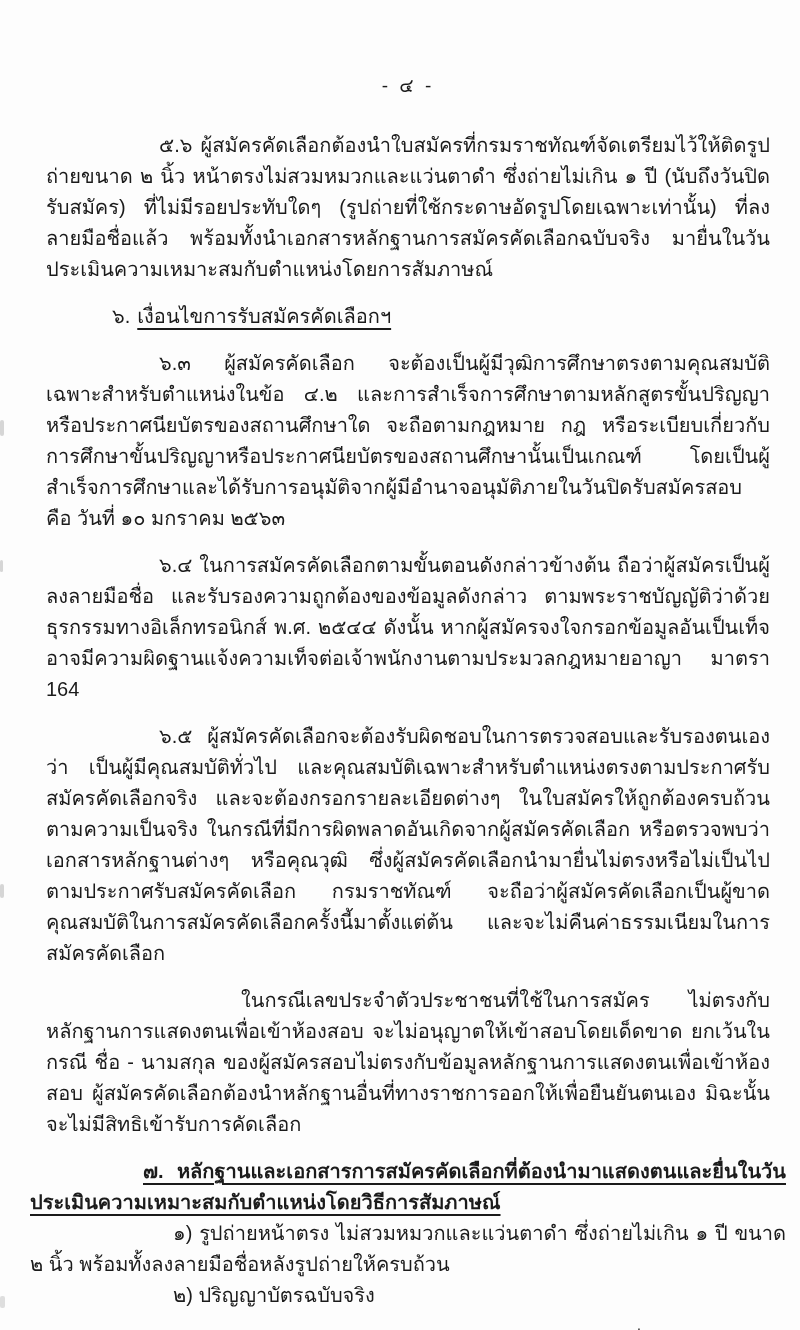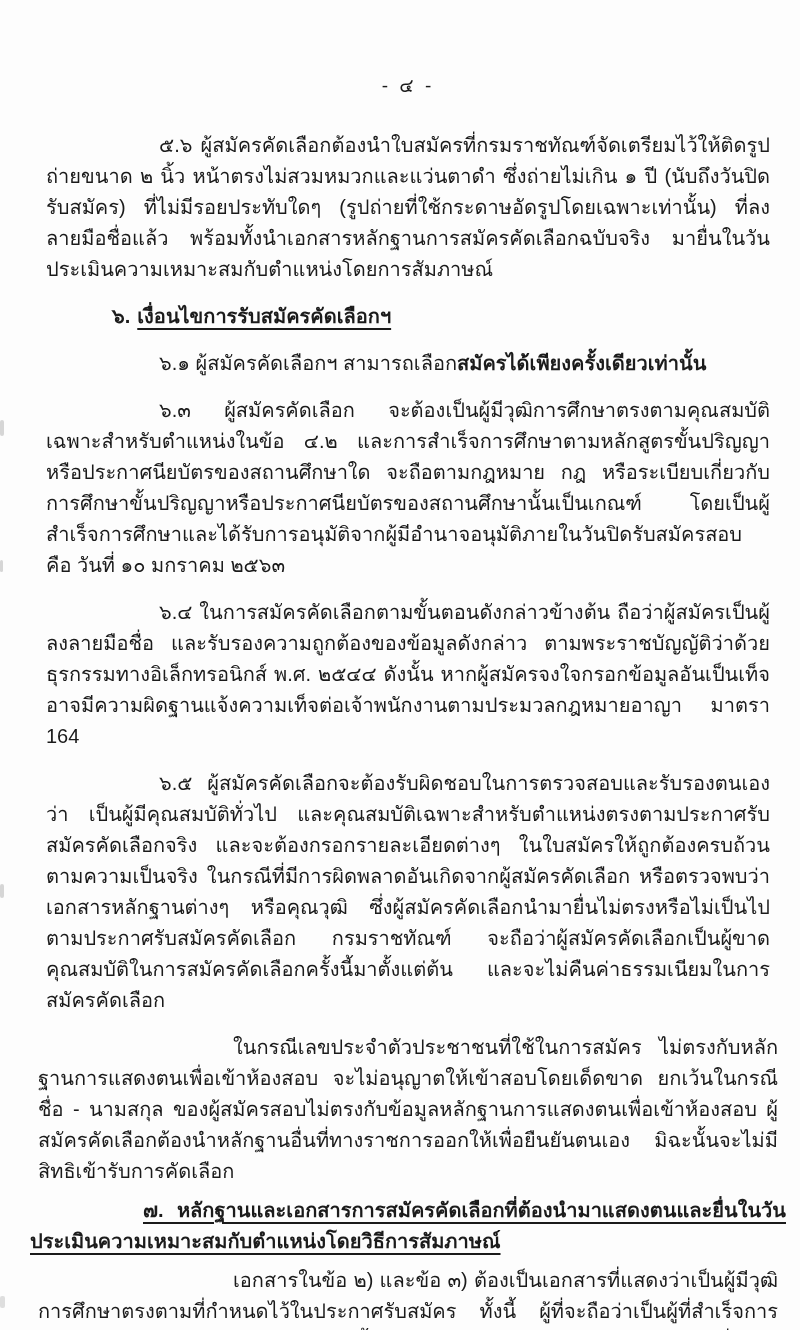--- a/index.html
+++ b/index.html
@@ -22,23 +22,23 @@
     text-align: justify;
     overflow-wrap: break-word;
   }
   .pagenum {
     margin: 0 0 29px 0;
     text-align: center;
     letter-spacing: 3px;
     font-size: 19px;
   }
   p.para { margin: 16px; text-indent: 113px; }
-  p.h6 { margin: 3px 0 0 0; text-indent: 82px; font-weight: bold; }
+  p.h6 { margin: 3px 0 0 0; text-indent: 82px; font-weight: normal; }
   p.h7 { margin: 6px 0 0 0; text-indent: 113px; font-weight: bold; }
-  p.deep { margin: 8px; text-indent: 195px; }
+  p.deep { margin: 16px; text-indent: 195px; }
   p.li7 { margin: 0; text-indent: 143px; }
   .bold { font-weight: bold; }
   .u { text-decoration: underline; text-underline-offset: 5px; text-decoration-thickness: 2px; }
   .num6 { margin-right: 7px; }
   
   .artifact { position: absolute; left: 0; background: #d6d6d6; border-radius: 2px; }
   .a1 { top: 420px; width: 4px; height: 16px; }
   .a2 { top: 560px; width: 3px; height: 12px; }
   .a3 { top: 884px; width: 4px; height: 14px; }
   .a4 { top: 1296px; width: 5px; height: 12px; opacity: .8; }
@@ -53,30 +53,31 @@
   <div class="artifact a4"></div>
 
   <div class="content">
 
     <p class="pagenum">- ๔ -</p>
 
     <p class="para">๕.๖ ผู้สมัครคัดเลือกต้องนำใบสมัครที่กรมราชทัณฑ์จัดเตรียมไว้ให้ติดรูปถ่ายขนาด ๒ นิ้ว หน้าตรงไม่สวมหมวกและแว่นตาดำ ซึ่งถ่ายไม่เกิน ๑ ปี (นับถึงวันปิดรับสมัคร) ที่ไม่มีรอยประทับใดๆ (รูปถ่ายที่ใช้กระดาษอัดรูปโดยเฉพาะเท่านั้น) ที่ลงลายมือชื่อแล้ว พร้อมทั้งนำเอกสารหลักฐานการสมัครคัดเลือกฉบับจริง มายื่นในวันประเมินความเหมาะสมกับตำแหน่งโดยการสัมภาษณ์</p>
 
     <p class="h6"><span class="num6">๖.</span><span class="u">เงื่อนไขการรับสมัครคัดเลือกฯ</span></p>
 
-    <p class="para"><span>๖.๑ ผู้สมัครคัดเลือกฯ สามารถเลือก</span><span class="bold">สมัครได้เพียงครั้งเดียวเท่านั้น</span></p>
 
 
     <p class="para">๖.๓ ผู้สมัครคัดเลือก จะต้องเป็นผู้มีวุฒิการศึกษาตรงตามคุณสมบัติเฉพาะสำหรับตำแหน่งในข้อ ๔.๒ และการสำเร็จการศึกษาตามหลักสูตรขั้นปริญญาหรือประกาศนียบัตรของสถานศึกษาใด จะถือตามกฎหมาย กฎ หรือระเบียบเกี่ยวกับการศึกษาขั้นปริญญาหรือประกาศนียบัตรของสถานศึกษานั้นเป็นเกณฑ์ โดยเป็นผู้สำเร็จการศึกษาและได้รับการอนุมัติจากผู้มีอำนาจอนุมัติภายในวันปิดรับสมัครสอบ คือ วันที่ ๑๐ มกราคม ๒๕๖๓</p>
 
     <p class="para">๖.๔ ในการสมัครคัดเลือกตามขั้นตอนดังกล่าวข้างต้น ถือว่าผู้สมัครเป็นผู้ลงลายมือชื่อ และรับรองความถูกต้องของข้อมูลดังกล่าว ตามพระราชบัญญัติว่าด้วยธุรกรรมทางอิเล็กทรอนิกส์ พ.ศ. ๒๕๔๔ ดังนั้น หากผู้สมัครจงใจกรอกข้อมูลอันเป็นเท็จ อาจมีความผิดฐานแจ้งความเท็จต่อเจ้าพนักงานตามประมวลกฎหมายอาญา มาตรา 164</p>
 
     <p class="para">๖.๕ ผู้สมัครคัดเลือกจะต้องรับผิดชอบในการตรวจสอบและรับรองตนเองว่า เป็นผู้มีคุณสมบัติทั่วไป และคุณสมบัติเฉพาะสำหรับตำแหน่งตรงตามประกาศรับสมัครคัดเลือกจริง และจะต้องกรอกรายละเอียดต่างๆ ในใบสมัครให้ถูกต้องครบถ้วนตามความเป็นจริง ในกรณีที่มีการผิดพลาดอันเกิดจากผู้สมัครคัดเลือก หรือตรวจพบว่าเอกสารหลักฐานต่างๆ หรือคุณวุฒิ ซึ่งผู้สมัครคัดเลือกนำมายื่นไม่ตรงหรือไม่เป็นไปตามประกาศรับสมัครคัดเลือก กรมราชทัณฑ์ จะถือว่าผู้สมัครคัดเลือกเป็นผู้ขาดคุณสมบัติในการสมัครคัดเลือกครั้งนี้มาตั้งแต่ต้น และจะไม่คืนค่าธรรมเนียมในการสมัครคัดเลือก</p>
 
     <p class="deep">ในกรณีเลขประจำตัวประชาชนที่ใช้ในการสมัคร ไม่ตรงกับหลักฐานการแสดงตนเพื่อเข้าห้องสอบ จะไม่อนุญาตให้เข้าสอบโดยเด็ดขาด ยกเว้นในกรณี ชื่อ - นามสกุล ของผู้สมัครสอบไม่ตรงกับข้อมูลหลักฐานการแสดงตนเพื่อเข้าห้องสอบ ผู้สมัครคัดเลือกต้องนำหลักฐานอื่นที่ทางราชการออกให้เพื่อยืนยันตนเอง มิฉะนั้นจะไม่มีสิทธิเข้ารับการคัดเลือก</p>
 
     <p class="h7"><span class="u">๗. หลักฐานและเอกสารการสมัครคัดเลือกที่ต้องนำมาแสดงตนและยื่นในวันประเมินความเหมาะสมกับตำแหน่งโดยวิธีการสัมภาษณ์</span></p>
 
+    <p class="li7">๑) รูปถ่ายหน้าตรง ไม่สวมหมวกและแว่นตาดำ ซึ่งถ่ายไม่เกิน ๑ ปี ขนาด ๒ นิ้ว พร้อมทั้งลงลายมือชื่อหลังรูปถ่ายให้ครบถ้วน</p>
+    <p class="li7">๒) ปริญญาบัตรฉบับจริง</p>
 
     <p class="deep">เอกสารในข้อ ๒) และข้อ ๓) ต้องเป็นเอกสารที่แสดงว่าเป็นผู้มีวุฒิการศึกษาตรงตามที่กำหนดไว้ในประกาศรับสมัคร ทั้งนี้ ผู้ที่จะถือว่าเป็นผู้ที่สำเร็จการศึกษาตามหลักสูตรของสถานศึกษาใดนั้น จะถือตามกฎหมาย กฎ หรือระเบียบเกี่ยวกับการสำเร็จการศึกษาตามหลักสูตรของสถานศึกษานั้นๆ เป็นเกณฑ์ โดยจะต้องสำเร็จการศึกษาและได้รับอนุมัติจากผู้มีอำนาจอนุมัติภายในวันที่ ๑๐ มกราคม ๒๕๖๓ ซึ่งเป็นวันปิดรับสมัคร</p>
 
   </div>
 </div>
 
 </body></html>

